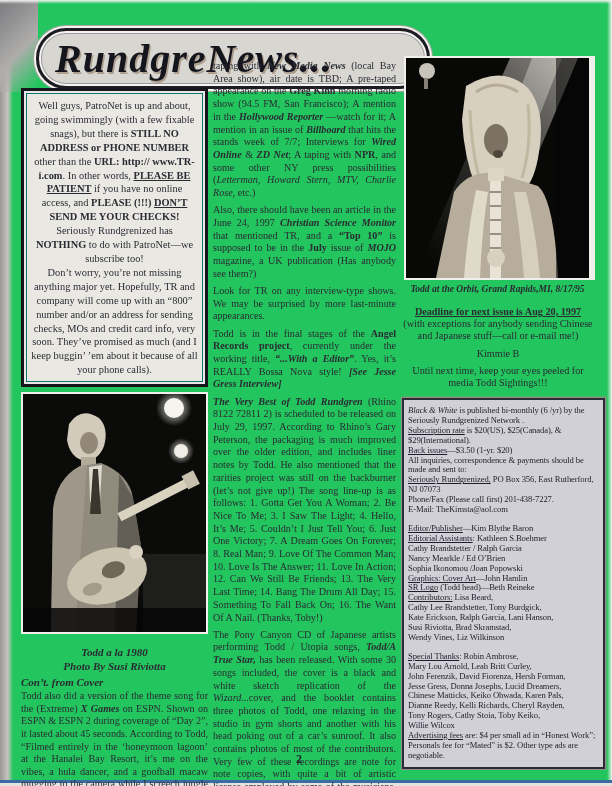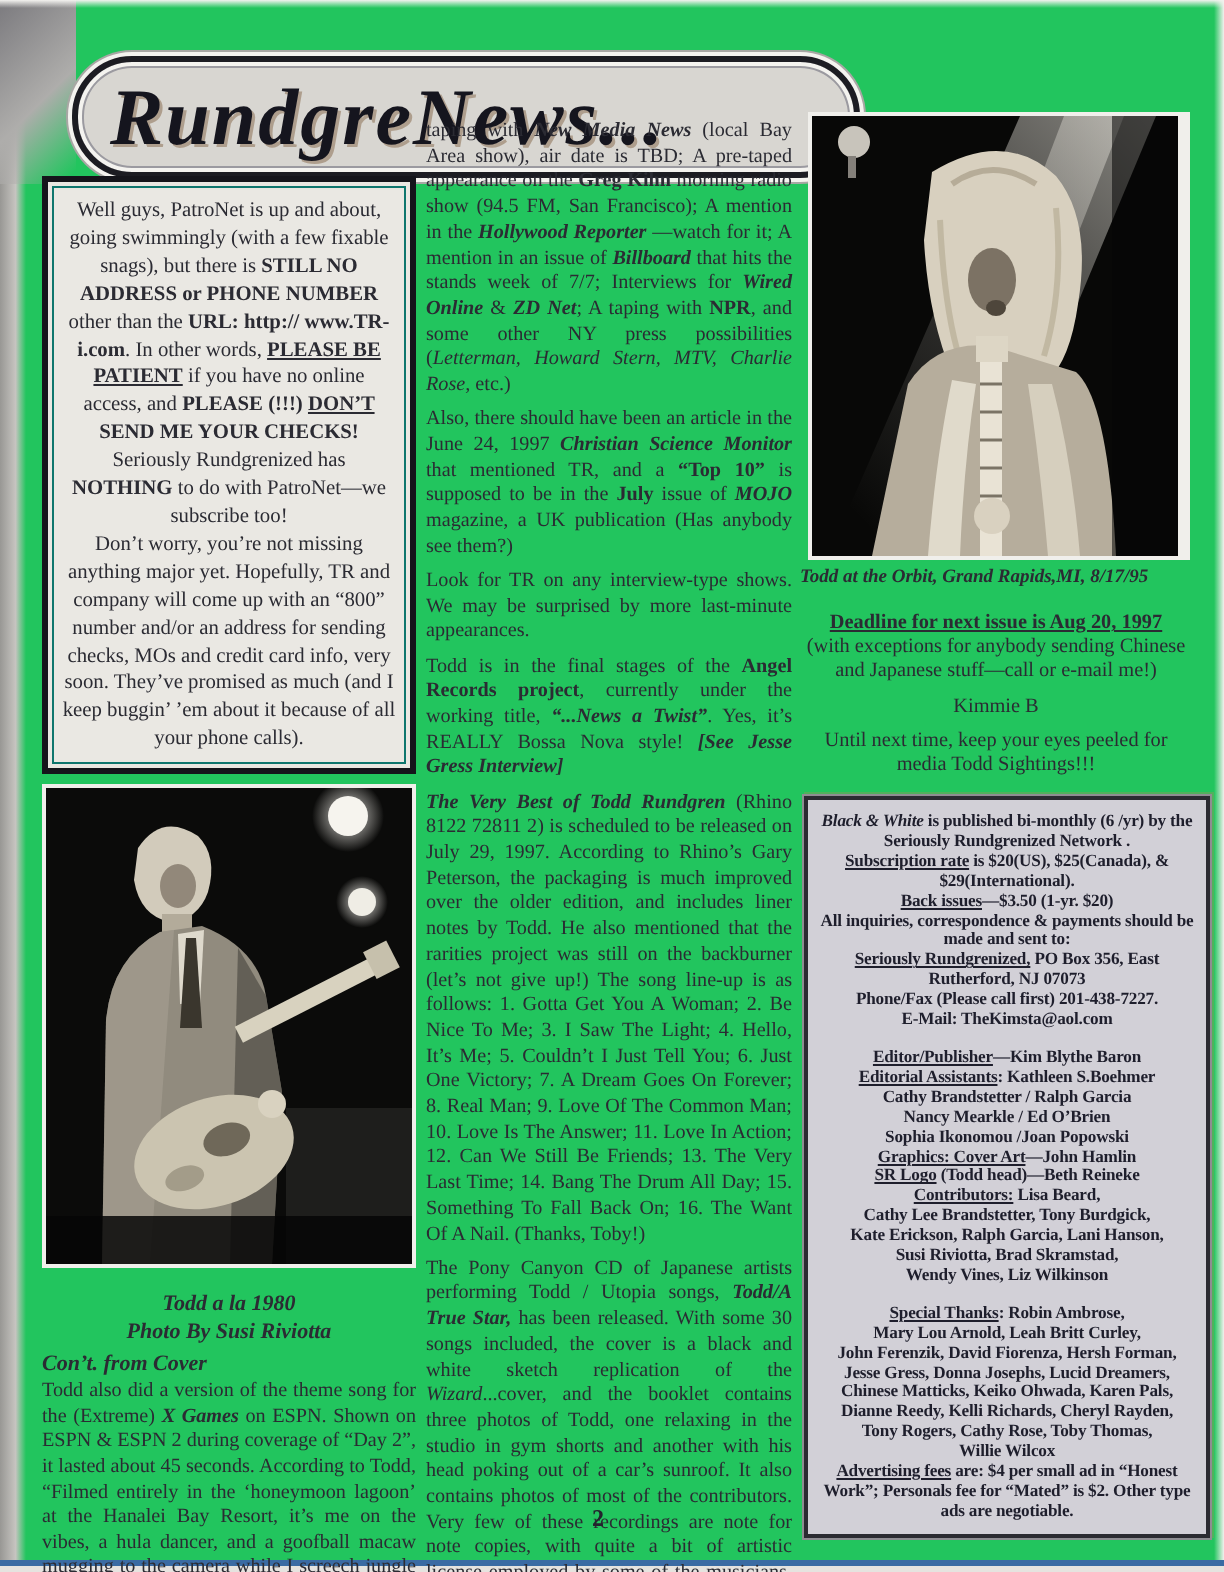--- a/index.html
+++ b/index.html
@@ -28,38 +28,38 @@
   
   .col-left{position:absolute;left:21px;top:88px;width:187px;}
   .notice{border:3px solid #15151b;padding:2px;background:#eae8e3;}
   .notice-inner{border:1px solid #0f766e;padding:5px 4px 4px;}
   .notice-inner .para{margin:0;text-align:center;font-size:10.4px;line-height:13.9px;}
 
   .photo-frame{background:#f0efeb;padding:2px;margin-top:5px;}
   .photo-frame svg{display:block;}
 
   .cap{font-weight:bold;font-style:italic;text-align:center;font-size:11px;line-height:13.5px;margin-top:12px;}
-  .cap2{font-weight:bold;font-style:italic;text-align:left;font-size:9.5px;line-height:12px;white-space:nowrap;overflow:hidden;margin-top:2px;}
+  .cap2{font-weight:bold;font-style:italic;text-align:center;font-size:9.5px;line-height:12px;white-space:nowrap;overflow:hidden;margin-top:2px;}
   .cont{font-weight:bold;font-style:italic;font-size:11px;margin:3px 0 2px;}
 
   .body-paras .para{margin:0 0 5px;text-align:justify;font-size:10.1px;line-height:12.6px;}
 
   .col-mid{position:absolute;left:213px;top:60px;width:183px;}
   .col-mid .para{margin:0 0 4.5px;text-align:justify;font-size:10.1px;line-height:12.7px;}
 
   .photo2-frame{position:absolute;left:404px;top:56px;width:187px;background:#f0efeb;padding:2px;}
   .photo2-frame svg{display:block;}
   .cap-right{position:absolute;left:400px;top:281px;width:195px;}
 
   .right-paras{position:absolute;left:403px;top:306px;width:190px;}
   .right-paras .para{margin:0 0 5px;text-align:center;font-size:10.2px;line-height:12.2px;}
 
   .infobox{position:absolute;left:402px;top:398px;width:191px;background:#d2d0d7;
            border:2px solid #2b2b31;box-shadow:0 0 0 1px #8e8d92, 1px -1px 0 1px #b08a5a55;
-           padding:6px 4px;font-weight:bold;font-size:8.6px;line-height:9.9px;text-align:center;
+           padding:6px 4px;font-weight:normal;font-size:8.6px;line-height:9.9px;
            color:#1e1e2c;letter-spacing:-0.1px;}
   .mline{margin:0;}
   .mline.gap{margin-top:9px;}
 
   .footer-left{position:absolute;left:29px;top:751px;font-size:13.2px;font-weight:bold;color:#23232d;}
   .footer-left .it{font-style:italic;}
   .page-num{position:absolute;left:296px;top:752px;font-size:12px;font-weight:bold;color:#23232d;}
 </style>
 </head>
 <body>
@@ -126,21 +126,21 @@
     <div class="cont">Con’t. from Cover</div>
     <div class="body-paras">
         <p class="para"><span>Todd also did a version of the theme song for the (Extreme) </span><span class="b i">X Games</span><span> on ESPN. Shown on ESPN &amp; ESPN 2 during coverage of “Day 2”, it lasted about 45 seconds. According to Todd, “Filmed entirely in the ‘honeymoon lagoon’ at the Hanalei Bay Resort, it’s me on the vibes, a hula dancer, and a goofball macaw mugging to the camera while I screech jungle noises like a monkey in heat. You had to be there...”</span></p>
       </div>
   </div>
 
   <div class="col-mid">
       <p class="para"><span>taping with </span><span class="b i">New Media News</span><span> (local Bay Area show), air date is TBD; A pre-taped appearance on the </span><span class="b">Greg Kihn</span><span> morning radio show (94.5 FM, San Francisco); A mention in the </span><span class="b i">Hollywood Reporter</span><span> —watch for it; A mention in an issue of </span><span class="b i">Billboard</span><span> that hits the stands week of 7/7; Interviews for </span><span class="b i">Wired Online</span><span> &amp; </span><span class="b i">ZD Net</span><span>; A taping with </span><span class="b">NPR</span><span>, and some other NY press possibilities (</span><span class="i">Letterman, Howard Stern, MTV, Charlie Rose,</span><span> etc.)</span></p>
       <p class="para"><span>Also, there should have been an article in the June 24, 1997 </span><span class="b i">Christian Science Monitor</span><span> that mentioned TR, and a </span><span class="b">“Top 10”</span><span> is supposed to be in the </span><span class="b">July</span><span> issue of </span><span class="b i">MOJO</span><span> magazine, a UK publication (Has anybody see them?)</span></p>
       <p class="para"><span>Look for TR on any interview-type shows. We may be surprised by more last-minute appearances.</span></p>
-      <p class="para"><span>Todd is in the final stages of the </span><span class="b">Angel Records project</span><span>, currently under the working title, </span><span class="b i">“...News a Twist”</span><span>. Yes, it’s REALLY Bossa Nova style! </span><span class="b i">[See Jesse Gress Interview]</span></p>
+      <p class="para"><span>Todd is in the final stages of the </span><span class="b">Angel Records project</span><span>, currently under the working title, </span><span class="b i">“...With a Editor”</span><span>. Yes, it’s REALLY Bossa Nova style! </span><span class="b i">[See Jesse Gress Interview]</span></p>
       <p class="para"><span class="b i">The Very Best of Todd Rundgren</span><span> (Rhino 8122 72811 2) is scheduled to be released on July 29, 1997. According to Rhino’s Gary Peterson, the packaging is much improved over the older edition, and includes liner notes by Todd. He also mentioned that the rarities project was still on the backburner (let’s not give up!) The song line-up is as follows: 1. Gotta Get You A Woman; 2. Be Nice To Me; 3. I Saw The Light; 4. Hello, It’s Me; 5. Couldn’t I Just Tell You; 6. Just One Victory; 7. A Dream Goes On Forever; 8. Real Man; 9. Love Of The Common Man; 10. Love Is The Answer; 11. Love In Action; 12. Can We Still Be Friends; 13. The Very Last Time; 14. Bang The Drum All Day; 15. Something To Fall Back On; 16. The Want Of A Nail. (Thanks, Toby!)</span></p>
       <p class="para"><span>The Pony Canyon CD of Japanese artists performing Todd / Utopia songs, </span><span class="b i">Todd/A True Star,</span><span> has been released. With some 30 songs included, the cover is a black and white sketch replication of the </span><span class="i">Wizard</span><span>...cover, and the booklet contains three photos of Todd, one relaxing in the studio in gym shorts and another with his head poking out of a car’s sunroof. It also contains photos of most of the contributors. Very few of these recordings are note for note copies, with quite a bit of artistic license employed by some of the musicians. (Thanks again, Toby!)</span></p>
     </div>
 
   <div class="photo2-frame">
     <svg width="183" height="220" viewBox="0 0 183 220">
       <defs>
         <linearGradient id="beam" x1="1" y1="0" x2="0.2" y2="1">
           <stop offset="0%" stop-color="#f2efe6" stop-opacity="0.55"></stop>
           <stop offset="60%" stop-color="#f2efe6" stop-opacity="0.15"></stop>
@@ -204,20 +204,20 @@
       <div class="mline"><span>Cathy Lee Brandstetter, Tony Burdgick,</span></div>
       <div class="mline"><span>Kate Erickson, Ralph Garcia, Lani Hanson,</span></div>
       <div class="mline"><span>Susi Riviotta, Brad Skramstad,</span></div>
       <div class="mline"><span>Wendy Vines, Liz Wilkinson</span></div>
       <div class="mline gap"><span class="u">Special Thanks</span><span>: Robin Ambrose,</span></div>
       <div class="mline"><span>Mary Lou Arnold, Leah Britt Curley,</span></div>
       <div class="mline"><span>John Ferenzik, David Fiorenza, Hersh Forman,</span></div>
       <div class="mline"><span>Jesse Gress, Donna Josephs, Lucid Dreamers,</span></div>
       <div class="mline"><span>Chinese Matticks, Keiko Ohwada, Karen Pals,</span></div>
       <div class="mline"><span>Dianne Reedy, Kelli Richards, Cheryl Rayden,</span></div>
-      <div class="mline"><span>Tony Rogers, Cathy Rose, Toby Thomas,</span></div>
+      <div class="mline"><span>Tony Rogers, Cathy Stoia, Toby Keiko,</span></div>
       <div class="mline"><span>Willie Wilcox</span></div>
       <div class="mline"><span class="u">Advertising fees</span><span> are: $4 per small ad in “Honest Work”; Personals fee for “Mated” is $2. Other type ads are negotiable.</span></div>
     </div>
 
   <div class="page-num">2</div>
 
 </div>
 
 </body></html>

